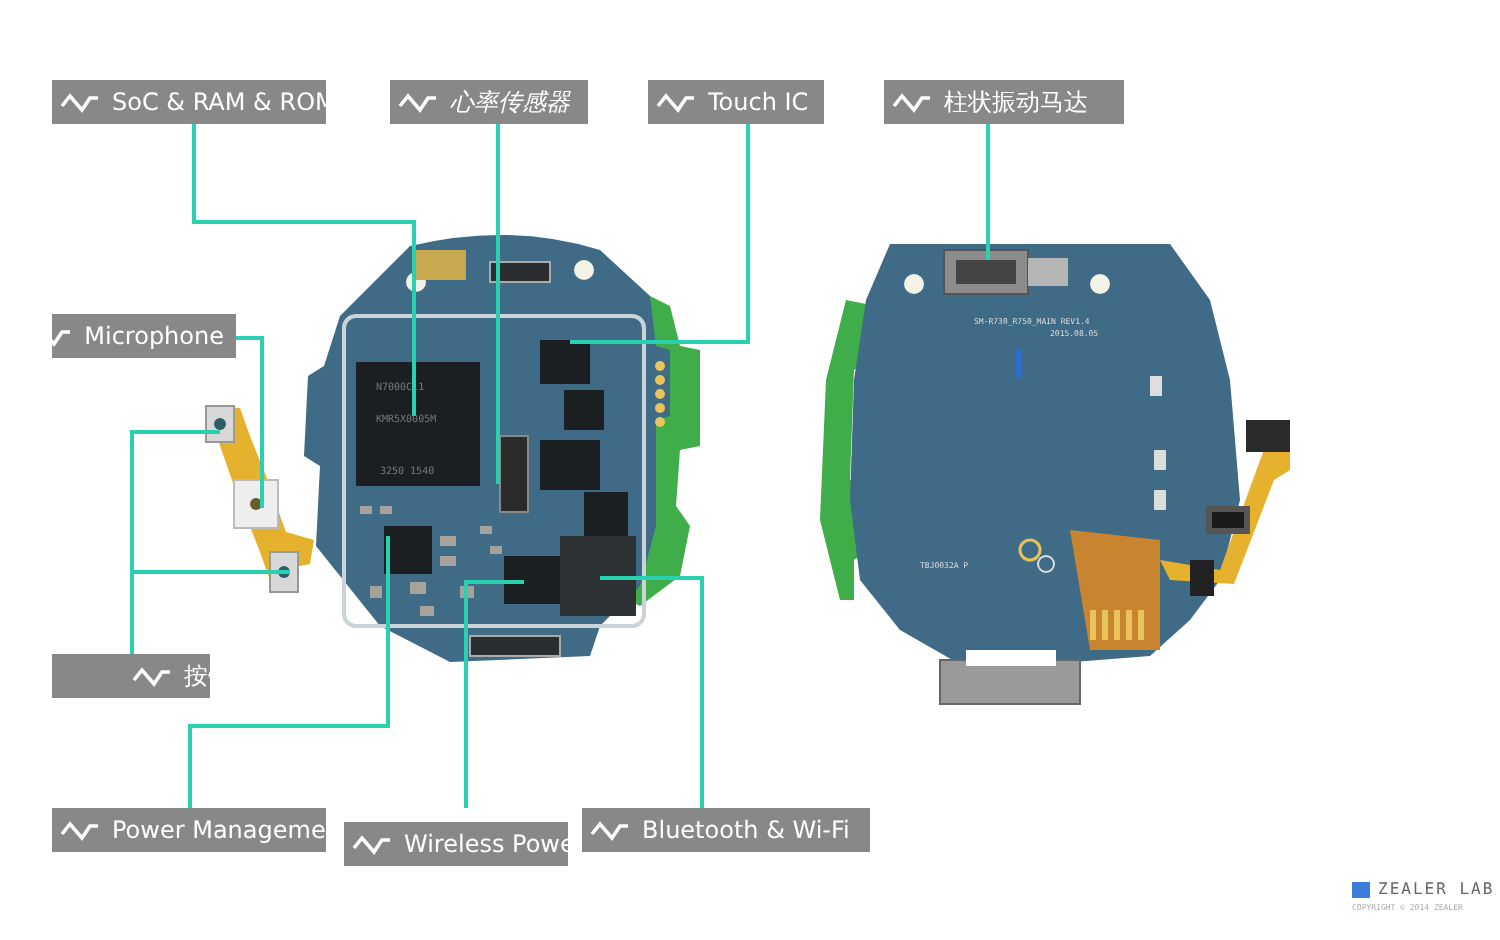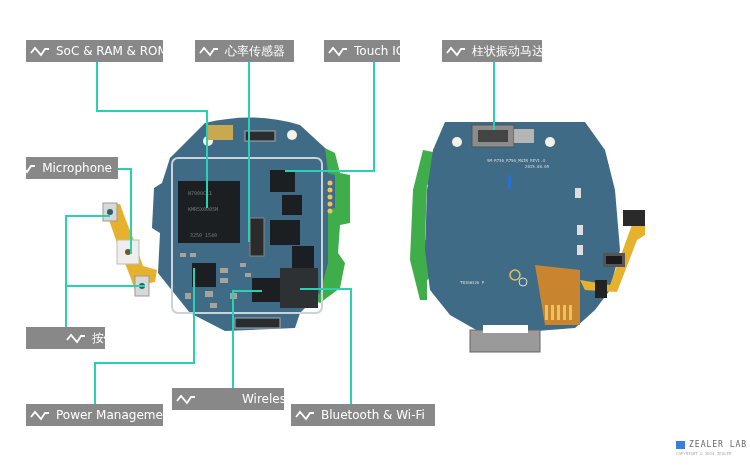--- a/index.html
+++ b/index.html
@@ -164,33 +164,33 @@
 
 <div class="line" style="left:350px;top:289px;width:2px;height:115px;"></div>
 <div class="line" style="left:300px;top:288px;width:52px;height:2px;"></div>
 
 <div class="label" style="left:26px;top:40px;width:137px;">
   <svg class="pulse" viewBox="0 0 20 14">
       <polyline points="1,9 5,4 11,11 15,5 19,5" fill="none" stroke="#fff" stroke-width="1.8"></polyline>
     </svg>
   <span>SoC &amp; RAM &amp; ROM</span>
 </div>
-<div class="label" style="left:195px;top:40px;width:99px;">
+<div class="label" style="left:195px;top:40px;width:99px;font-style:italic;">
   <svg class="pulse" viewBox="0 0 20 14">
       <polyline points="1,9 5,4 11,11 15,5 19,5" fill="none" stroke="#fff" stroke-width="1.8"></polyline>
     </svg>
   <span>心率传感器</span>
 </div>
-<div class="label" style="left:324px;top:40px;width:76px;text-align:center;">
+<div class="label" style="left:324px;top:40px;width:88px;text-align:center;">
   <svg class="pulse" viewBox="0 0 20 14">
       <polyline points="1,9 5,4 11,11 15,5 19,5" fill="none" stroke="#fff" stroke-width="1.8"></polyline>
     </svg>
   <span>Touch IC</span>
 </div>
-<div class="label" style="left:442px;top:40px;width:100px;">
+<div class="label" style="left:442px;top:40px;width:120px;">
   <svg class="pulse" viewBox="0 0 20 14">
       <polyline points="1,9 5,4 11,11 15,5 19,5" fill="none" stroke="#fff" stroke-width="1.8"></polyline>
     </svg>
   <span>柱状振动马达</span>
 </div>
 <div class="label" style="left:26px;top:157px;width:92px;justify-content:flex-end;">
   <svg class="pulse" viewBox="0 0 20 14">
       <polyline points="1,9 5,4 11,11 15,5 19,5" fill="none" stroke="#fff" stroke-width="1.8"></polyline>
     </svg>
   <span>Microphone</span>
@@ -200,21 +200,21 @@
       <polyline points="1,9 5,4 11,11 15,5 19,5" fill="none" stroke="#fff" stroke-width="1.8"></polyline>
     </svg>
   <span>按键馈点</span>
 </div>
 <div class="label" style="left:26px;top:404px;width:137px;">
   <svg class="pulse" viewBox="0 0 20 14">
       <polyline points="1,9 5,4 11,11 15,5 19,5" fill="none" stroke="#fff" stroke-width="1.8"></polyline>
     </svg>
   <span>Power Management</span>
 </div>
-<div class="label" style="left:172px;top:388px;width:112px;gap:40px;">
+<div class="label" style="left:172px;top:411px;width:112px;">
   <svg class="pulse" viewBox="0 0 20 14">
       <polyline points="1,9 5,4 11,11 15,5 19,5" fill="none" stroke="#fff" stroke-width="1.8"></polyline>
     </svg>
   <span>Wireless Power</span>
 </div>
 <div class="label" style="left:291px;top:404px;width:144px;">
   <svg class="pulse" viewBox="0 0 20 14">
       <polyline points="1,9 5,4 11,11 15,5 19,5" fill="none" stroke="#fff" stroke-width="1.8"></polyline>
     </svg>
   <span>Bluetooth &amp; Wi-Fi</span>

